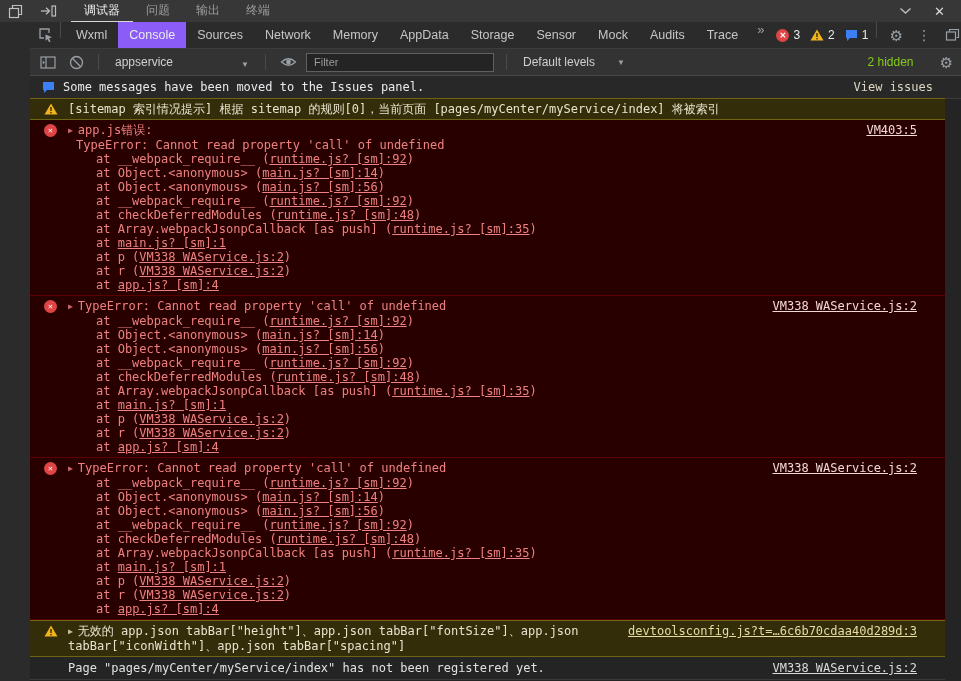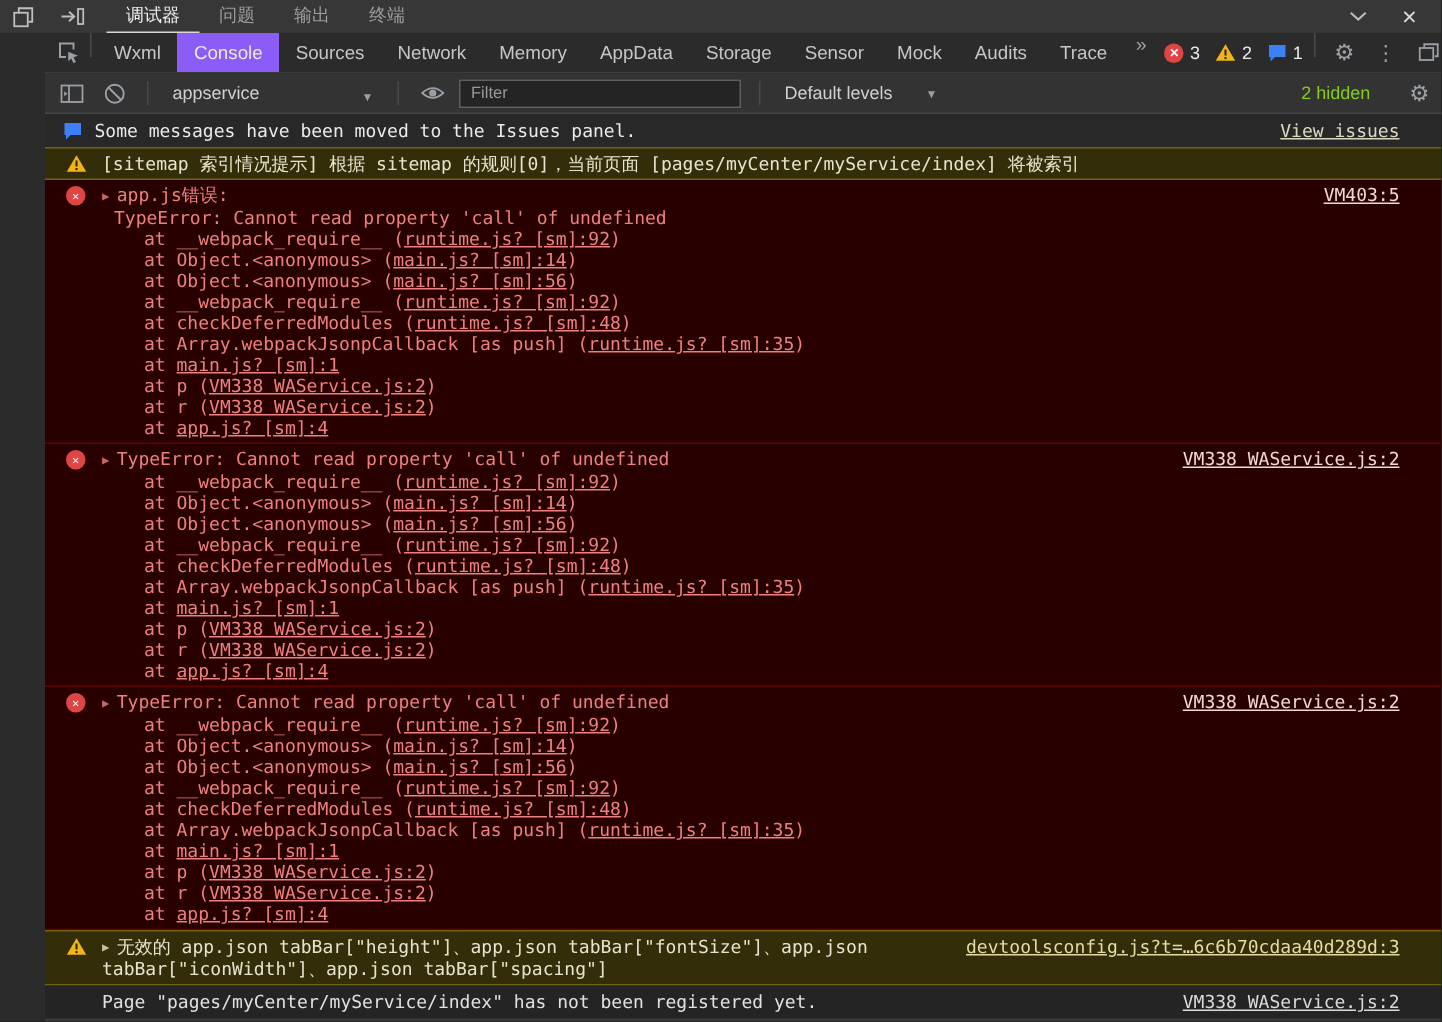--- a/index.html
+++ b/index.html
@@ -34,23 +34,23 @@
   .ticon{display:flex;align-items:center;justify-content:center;width:20px;flex:none}
   .ctx-select{width:142px;display:flex;align-items:flex-end;justify-content:space-between;color:#d0d0d0;padding:0 4px}
   .dd-caret{color:#9aa0a6;font-size:8px}
   .filter-input{width:188px;height:19px;background:#242424;border:1px solid #5f5f5f;color:#ccc;font-family:"Liberation Sans",sans-serif;font-size:11px;padding:0 7px;outline:none}
   .filter-input::placeholder{color:#9a9a9a}
   .levels{display:flex;align-items:center;gap:22px;color:#d0d0d0;padding:0 4px}
   .tb-spacer{flex:1}
   .hidden-lbl{color:#84cc16;margin-right:18px}
   
   .infobar{height:22px;background:#282828;display:flex;align-items:center;flex:none;padding:0 28px 0 12px;font-family:"DejaVu Sans Mono",monospace;color:#e8eaed;gap:8px}
-  .infobar a{margin-left:auto;color:#ddd8c4;text-decoration:underline}
-  
-  .console{flex:1;font-family:"DejaVu Sans Mono",monospace;font-size:12px;line-height:14px;overflow:hidden;display:flex;flex-direction:column;background:#242424}
+  .infobar a{margin-left:auto;color:#ddd8c4;}
+  
+  .console{flex:1;font-family:"DejaVu Sans Mono",monospace;font-size:12px;line-height:14px;overflow:hidden;display:flex;flex-direction:row;background:#242424}
   .msg{display:flex;align-items:flex-start;padding:3px 28px 3px 6px}
   .msg.warning{background:#332d09;border-top:1px solid #6d6414;border-bottom:1px solid #6d6414;color:#e8e3ce}
   .msg.error{background:#290000;border-bottom:1px solid #5c0000;color:#ef8080}
   .msg.info{background:#242424;color:#dfe1e2;padding-top:4px;padding-bottom:4px}
   .msg-icon{width:16px;margin:0 8px 0 8px;flex:none;display:flex;align-items:center;height:14px}
   .msg-body{flex:1;min-width:0}
   .msg-line .caret{opacity:.8;font-size:8px;margin-right:5px;display:inline-block;vertical-align:1px}
   .msg-line.sub{padding-left:8px}
   .stack-line{padding-left:28px}
   .msg a{color:inherit;text-decoration:underline;cursor:pointer}

